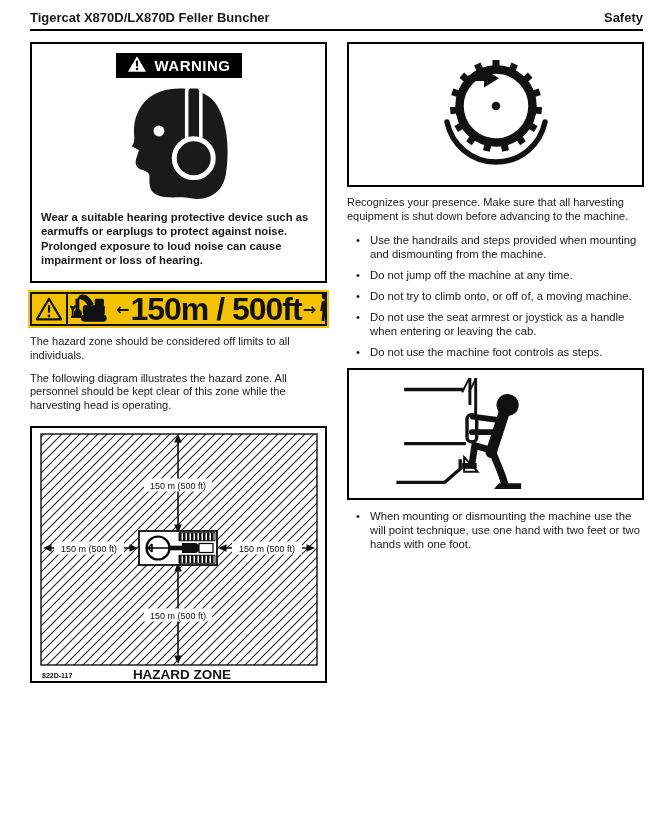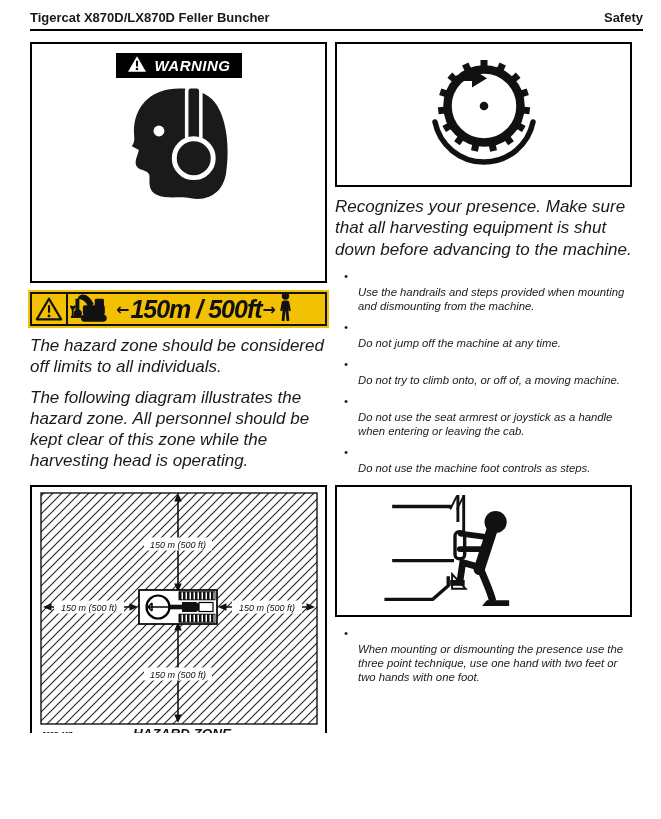--- a/index.html
+++ b/index.html
@@ -8,21 +8,21 @@
     width:661px; height:819px; background:#ffffff;
     font-family:"Liberation Sans", sans-serif; color:#1a1a1a;
     -webkit-font-smoothing:antialiased;
   }
   .page { position:relative; width:661px; height:733px; overflow:hidden; background:#fff;border-radius:16px; }
 
   .header { display:flex; justify-content:space-between; align-items:flex-end;
             margin:10px 18px 0 30px; font-weight:bold; font-size:13px; }
   .rule   { border-top:2px solid #000; margin:4px 18px 0 30px; }
 
-  .columns { display:flex; gap:8px; margin:11px 18px 0 30px;font-style:italic; }
+  .columns { display:flex; gap:20px; margin:11px 18px 0 30px; }
   .col { width:297px; flex:0 0 297px; }
 
   .box { border:2px solid #000; background:#fff; }
 
   
   .warn-box   { height:241px; padding:8px 9px; }
   .danger-box { height:70px;  padding:5px 9px; margin-top:5px; }
   .alert-bar  { background:#000; color:#fff; display:flex; align-items:center; justify-content:center;
                 gap:8px; height:25px; margin:1px auto 0; font-weight:bold; font-size:15px; letter-spacing:.5px; }
   .alert-bar.warning { width:126px; }
@@ -31,38 +31,38 @@
   .bold-text  { font-weight:bold; font-size:11.3px; line-height:1.27; margin:3px 0 0; }
 
   
   .banner { margin-top:9px; height:34px; background:#F2C101; border:2px solid #111;
             outline:2px solid #F2C101; display:flex; align-items:center; overflow:hidden; }
   .banner-tri { width:36px; align-self:stretch; flex:0 0 36px; display:flex; align-items:center;
                 justify-content:center; border-right:2px solid #111; }
   .banner-machine { margin:0 1px 0 2px; flex:0 0 auto; }
   .banner-arrow { font-family:"DejaVu Sans", sans-serif; font-weight:bold; font-size:16px; color:#111;
                   margin:0 1px; flex:0 0 auto; }
-  .banner-text { font-weight:bold; font-size:25px; letter-spacing:-1px; color:#111; white-space:nowrap; flex:0 1 auto;text-align:center; }
+  .banner-text { font-weight:bold; font-size:32px; letter-spacing:-1px; color:#111; white-space:nowrap; flex:0 1 auto;text-align:center; }
   .banner-person { margin:0 2px 0 1px; flex:0 0 auto; }
 
-  p.body { font-size:17px; line-height:1.25; margin:9px 0; }
+  p.body { font-size:11px; line-height:1.25; margin:9px 0; }
   p.body b { font-weight:bold; }
 
   
   .diagram-box { height:257px; margin-top:13px; padding:0; }
   .diagram-box svg { display:block; }
 
   
   .saw-box   { height:145px; display:flex; align-items:center; justify-content:center; }
   .mount-box { height:132px; margin-top:9px; display:flex; align-items:center; justify-content:center; }
 
   .bullets { margin-top:2px; }
   .bullet  { display:flex; font-size:11.3px; line-height:1.25; margin:7px 0; }
   .bullet .dot { flex:0 0 auto; width:9px; margin-left:9px; margin-right:5px; font-size:11.3px; }
-  .bullet .btxt { flex:1 1 auto;margin-top:16px; }
+  .bullet .btxt { flex:1 1 auto; }
   .bullet.last { margin-top:9px; }
 
   svg text { font-family:"Liberation Sans", sans-serif; }
 </style>
 </head>
 <body>
 
 <div class="page">
 
   <div class="header">
@@ -87,20 +87,21 @@
           <span>WARNING</span>
         </div>
         <div class="icon-wrap">
           <svg width="124" height="118" viewBox="0 0 104 100">
             <path fill="#1a1a1a" d="M52,3 C30,3 16,16 14,35 C13,42 16,47 12,52 L18,55 C17,60 13,66 17,70 C20,73 26,72 27,77 C27,83 26,90 33,93 C41,97 53,94 62,96 C78,99 90,90 92,74 C95,54 93,25 80,12 C72,5 62,3 52,3 Z"></path>
             <circle cx="35" cy="39" r="4.6" fill="#fff"></circle>
             <rect x="58.5" y="1.5" width="12" height="46" rx="3.5" fill="#1a1a1a" stroke="#fff" stroke-width="3"></rect>
             <circle cx="64.5" cy="62" r="16.5" fill="#1a1a1a" stroke="#fff" stroke-width="4.2"></circle>
           </svg>
         </div>
+        <p class="bold-text">Wear a suitable hearing protective device such as earmuffs or earplugs to protect against noise. Prolonged exposure to loud noise can cause impairment or loss of hearing.</p>
       </section>
 
 
       <div class="banner">
         <span class="banner-tri">
           <svg width="28" height="26" viewBox="0 0 30 27">
             <polygon points="15,2.5 28,24.5 2,24.5" fill="none" stroke="#111" stroke-width="2.4" stroke-linejoin="round"></polygon>
             <rect x="13.9" y="9.5" width="2.3" height="8" fill="#111"></rect>
             <circle cx="15" cy="21" r="1.5" fill="#111"></circle>
           </svg>
@@ -255,18 +256,18 @@
           <path d="M130,46 L101,42 M126,58 L100,58" stroke="#111" stroke-width="6" stroke-linecap="round"></path>
           <path d="M121,77 L103,72 L100,92" stroke="#111" stroke-width="7" stroke-linecap="round" fill="none"></path>
           <rect x="90" y="90" width="15" height="6" fill="#111"></rect>
           <path d="M122,80 C128,95 132,103 134,112" stroke="#111" stroke-width="7.5" fill="none"></path>
           <polygon points="128,111 151,111 151,117 123,117" fill="#111"></polygon>
         </svg>
       </section>
 
       <div class="bullet last">
         <span class="dot">•</span>
-        <span class="btxt">When mounting or dismounting the presence use the three point technique, use one hand with two feet or two hands with one foot.</span>
+        <span class="btxt">When mounting or dismounting the machine use the will point technique, use one hand with two feet or two hands with one foot.</span>
       </div>
 
     </div>
   </div>
 </div>
 
 </body></html>

